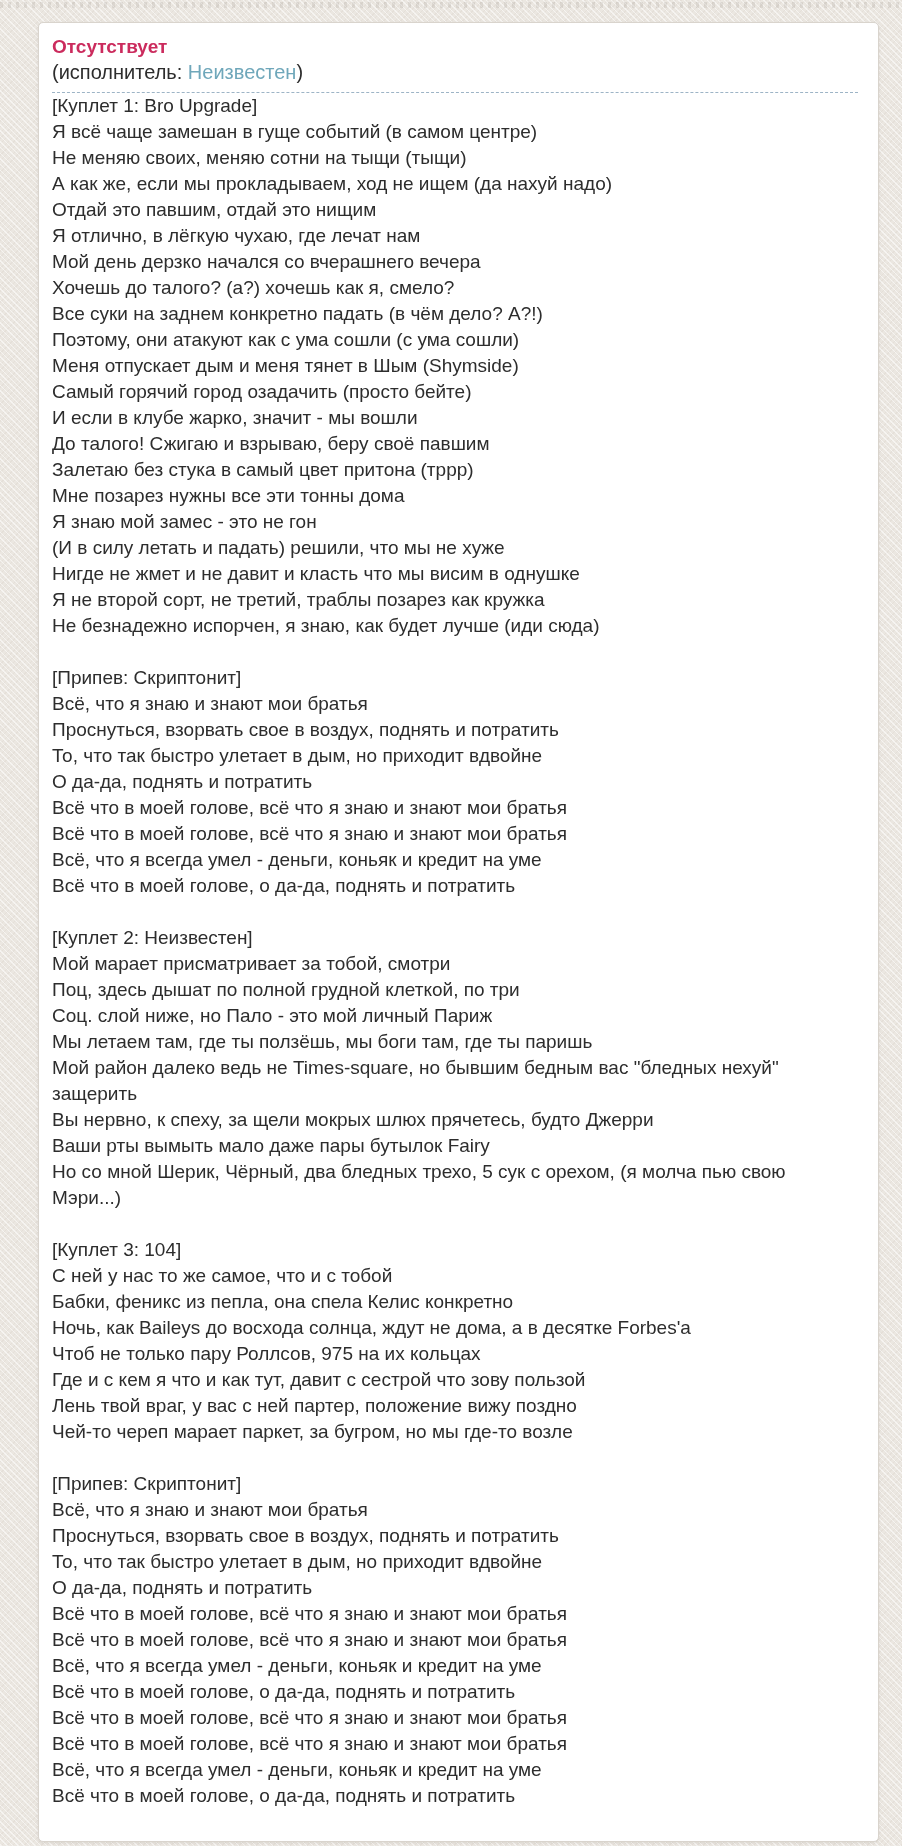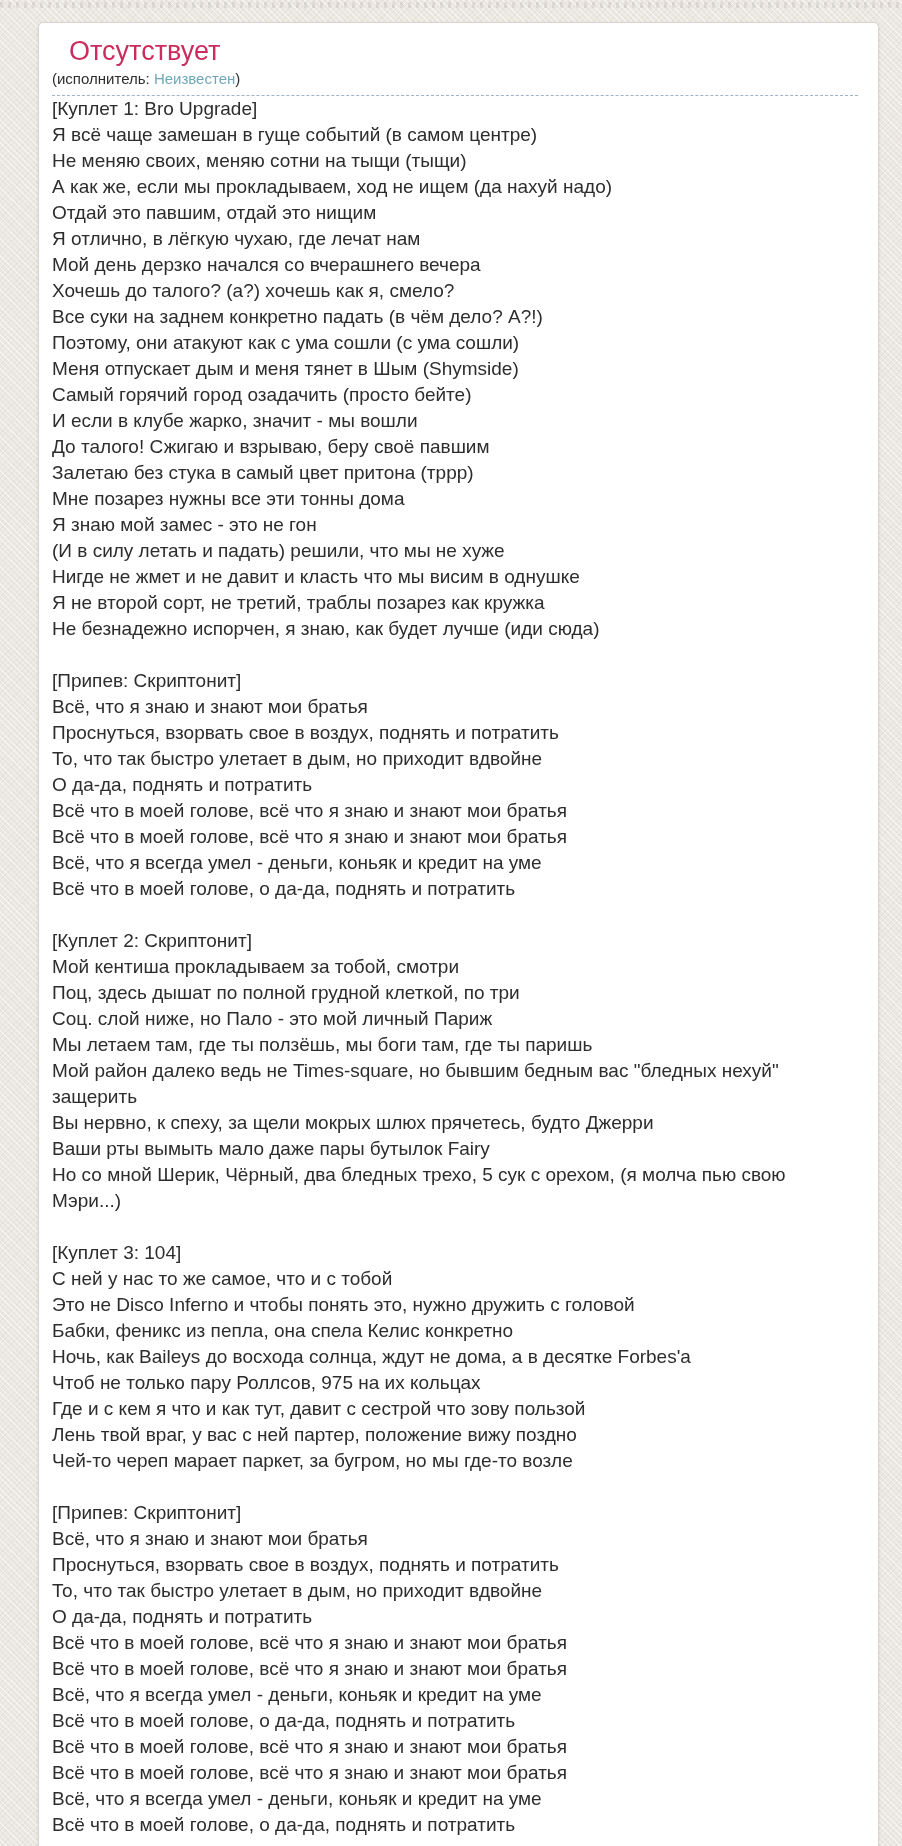--- a/index.html
+++ b/index.html
@@ -33,29 +33,28 @@
     position:relative;
     margin:22px 23px 20px 38px;
     min-height:1803px;
     background:var(--card-bg);
     border:1px solid var(--card-border);
     border-radius:5px;
     box-shadow:0 1px 3px rgba(60,50,40,.10);
     padding:13px 20px 32px 13px;
   }
   .song-title{
-    font-size:27px;
-    font-weight:400;
+    font-size:19px;
+    font-weight:700;
     color:var(--title-color);
     line-height:1.15;
-    margin-left:17px;
   }
   .artist-line{
     margin-top:3px;
-    font-size:15px;
+    font-size:20px;
     color:var(--text-color);
     padding-bottom:8px;
     border-bottom:1px dashed var(--separator);
   }
   .artist-link{
     color:var(--link-color);
     text-decoration:none;
     cursor:pointer;
   }
   .lyrics{
@@ -105,34 +104,33 @@
         <div class="line">Всё, что я знаю и знают мои братья</div>
         <div class="line">Проснуться, взорвать свое в воздух, поднять и потратить</div>
         <div class="line">То, что так быстро улетает в дым, но приходит вдвойне</div>
         <div class="line">О да-да, поднять и потратить</div>
         <div class="line">Всё что в моей голове, всё что я знаю и знают мои братья</div>
         <div class="line">Всё что в моей голове, всё что я знаю и знают мои братья</div>
         <div class="line">Всё, что я всегда умел - деньги, коньяк и кредит на уме</div>
         <div class="line">Всё что в моей голове, о да-да, поднять и потратить</div>
       </div>
       <div class="stanza">
-        <div class="line">[Куплет 2: Скриптонит]</div>
-        <div class="line">Мой кентиша прокладываем за тобой, смотри</div>
+        <div class="line">[Куплет 2: Неизвестен]</div>
+        <div class="line">Мой марает присматривает за тобой, смотри</div>
         <div class="line">Поц, здесь дышат по полной грудной клеткой, по три</div>
         <div class="line">Соц. слой ниже, но Пало - это мой личный Париж</div>
         <div class="line">Мы летаем там, где ты ползёшь, мы боги там, где ты паришь</div>
         <div class="line">Мой район далеко ведь не Times-square, но бывшим бедным вас "бледных нехуй" защерить</div>
         <div class="line">Вы нервно, к спеху, за щели мокрых шлюх прячетесь, будто Джерри</div>
         <div class="line">Ваши рты вымыть мало даже пары бутылок Fairy</div>
         <div class="line">Но со мной Шерик, Чёрный, два бледных трехо, 5 сук с орехом, (я молча пью свою Мэри...)</div>
       </div>
       <div class="stanza">
         <div class="line">[Куплет 3: 104]</div>
         <div class="line">С ней у нас то же самое, что и с тобой</div>
-        <div class="line">Это не Disco Inferno и чтобы понять это, нужно дружить с головой</div>
         <div class="line">Бабки, феникс из пепла, она спела Келис конкретно</div>
         <div class="line">Ночь, как Baileys до восхода солнца, ждут не дома, а в десятке Forbes'а</div>
         <div class="line">Чтоб не только пару Роллсов, 975 на их кольцах</div>
         <div class="line">Где и с кем я что и как тут, давит с сестрой что зову пользой</div>
         <div class="line">Лень твой враг, у вас с ней партер, положение вижу поздно</div>
         <div class="line">Чей-то череп марает паркет, за бугром, но мы где-то возле</div>
       </div>
       <div class="stanza">
         <div class="line">[Припев: Скриптонит]</div>
         <div class="line">Всё, что я знаю и знают мои братья</div>

